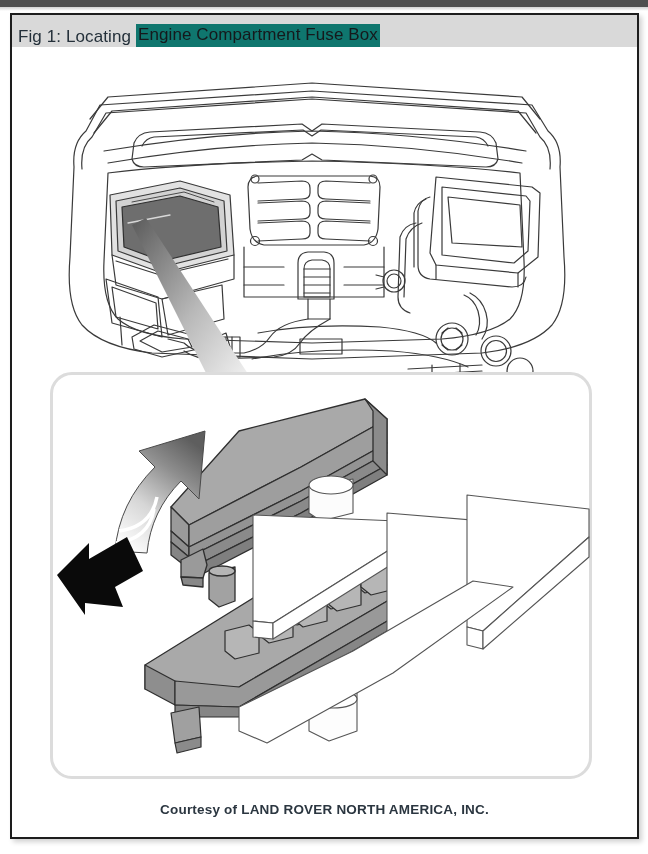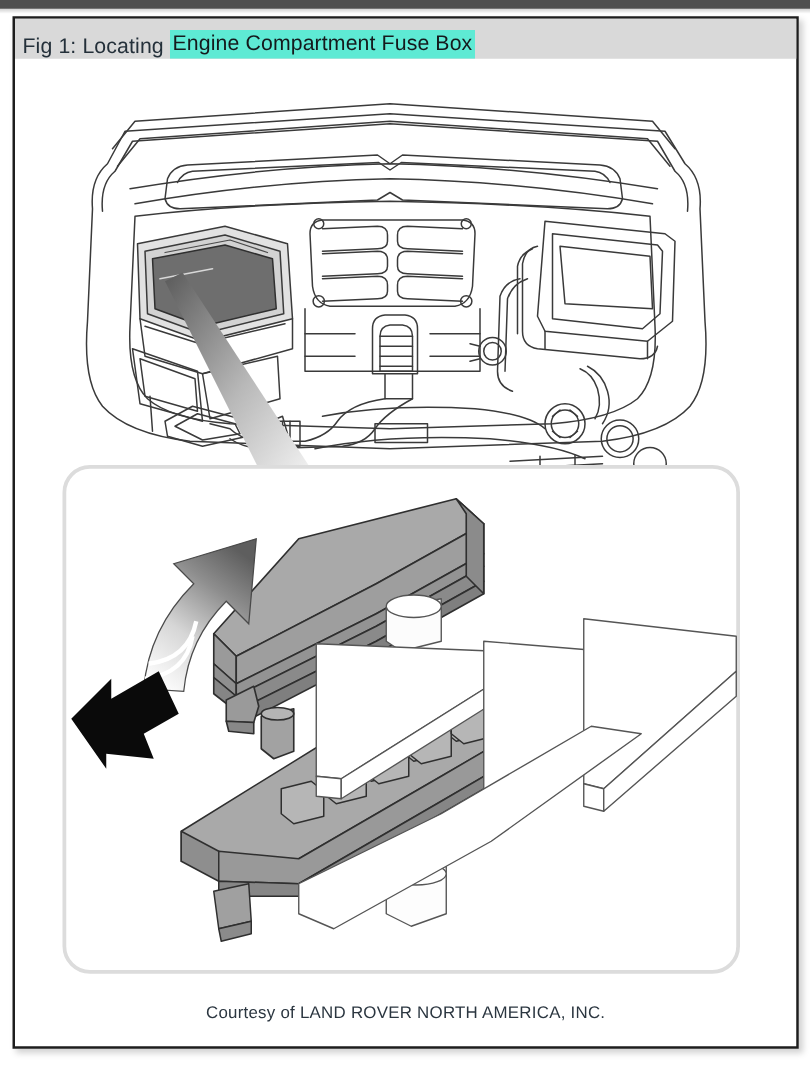--- a/index.html
+++ b/index.html
@@ -49,21 +49,21 @@
     overflow: hidden;
   }
   .fig-label {
     font-size: 17px;
     color: #24303a;
     letter-spacing: 0.1px;
   }
   .fig-highlight {
     font-size: 17px;
     color: #15191c;
-    background: #5eead4;
+    background: #0f766e;
     padding: 1px 2px 2px 2px;
     margin-left: 5px;
     letter-spacing: 0.1px;
   }
   
   .engine-area {
     position: absolute;
     left: 0; top: 32px;
     width: 625px; height: 330px;
   }
@@ -81,20 +81,21 @@
     width: 536px; height: 401px;
   }
   .courtesy {
     position: absolute;
     left: 0; top: 787px;
     width: 625px;
     text-align: center;
     font-size: 13.5px;
     color: #2b3640;
     letter-spacing: 0.2px;
+    font-weight: bold;
   }
   svg { display: block; overflow: visible; }
 </style>
 </head>
 <body>
 
 <div id="page">
 
   <div class="top-strip"></div>
   <div class="top-strip-shade"></div>

